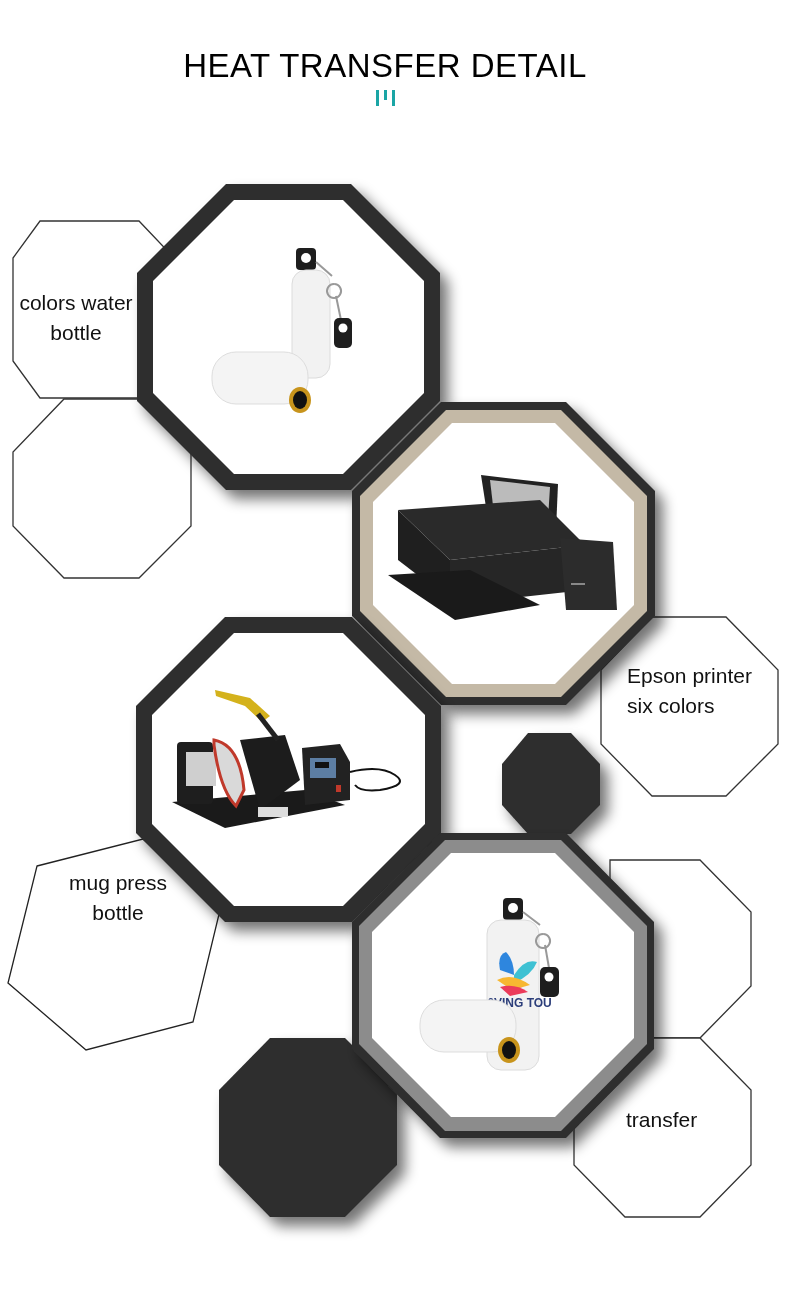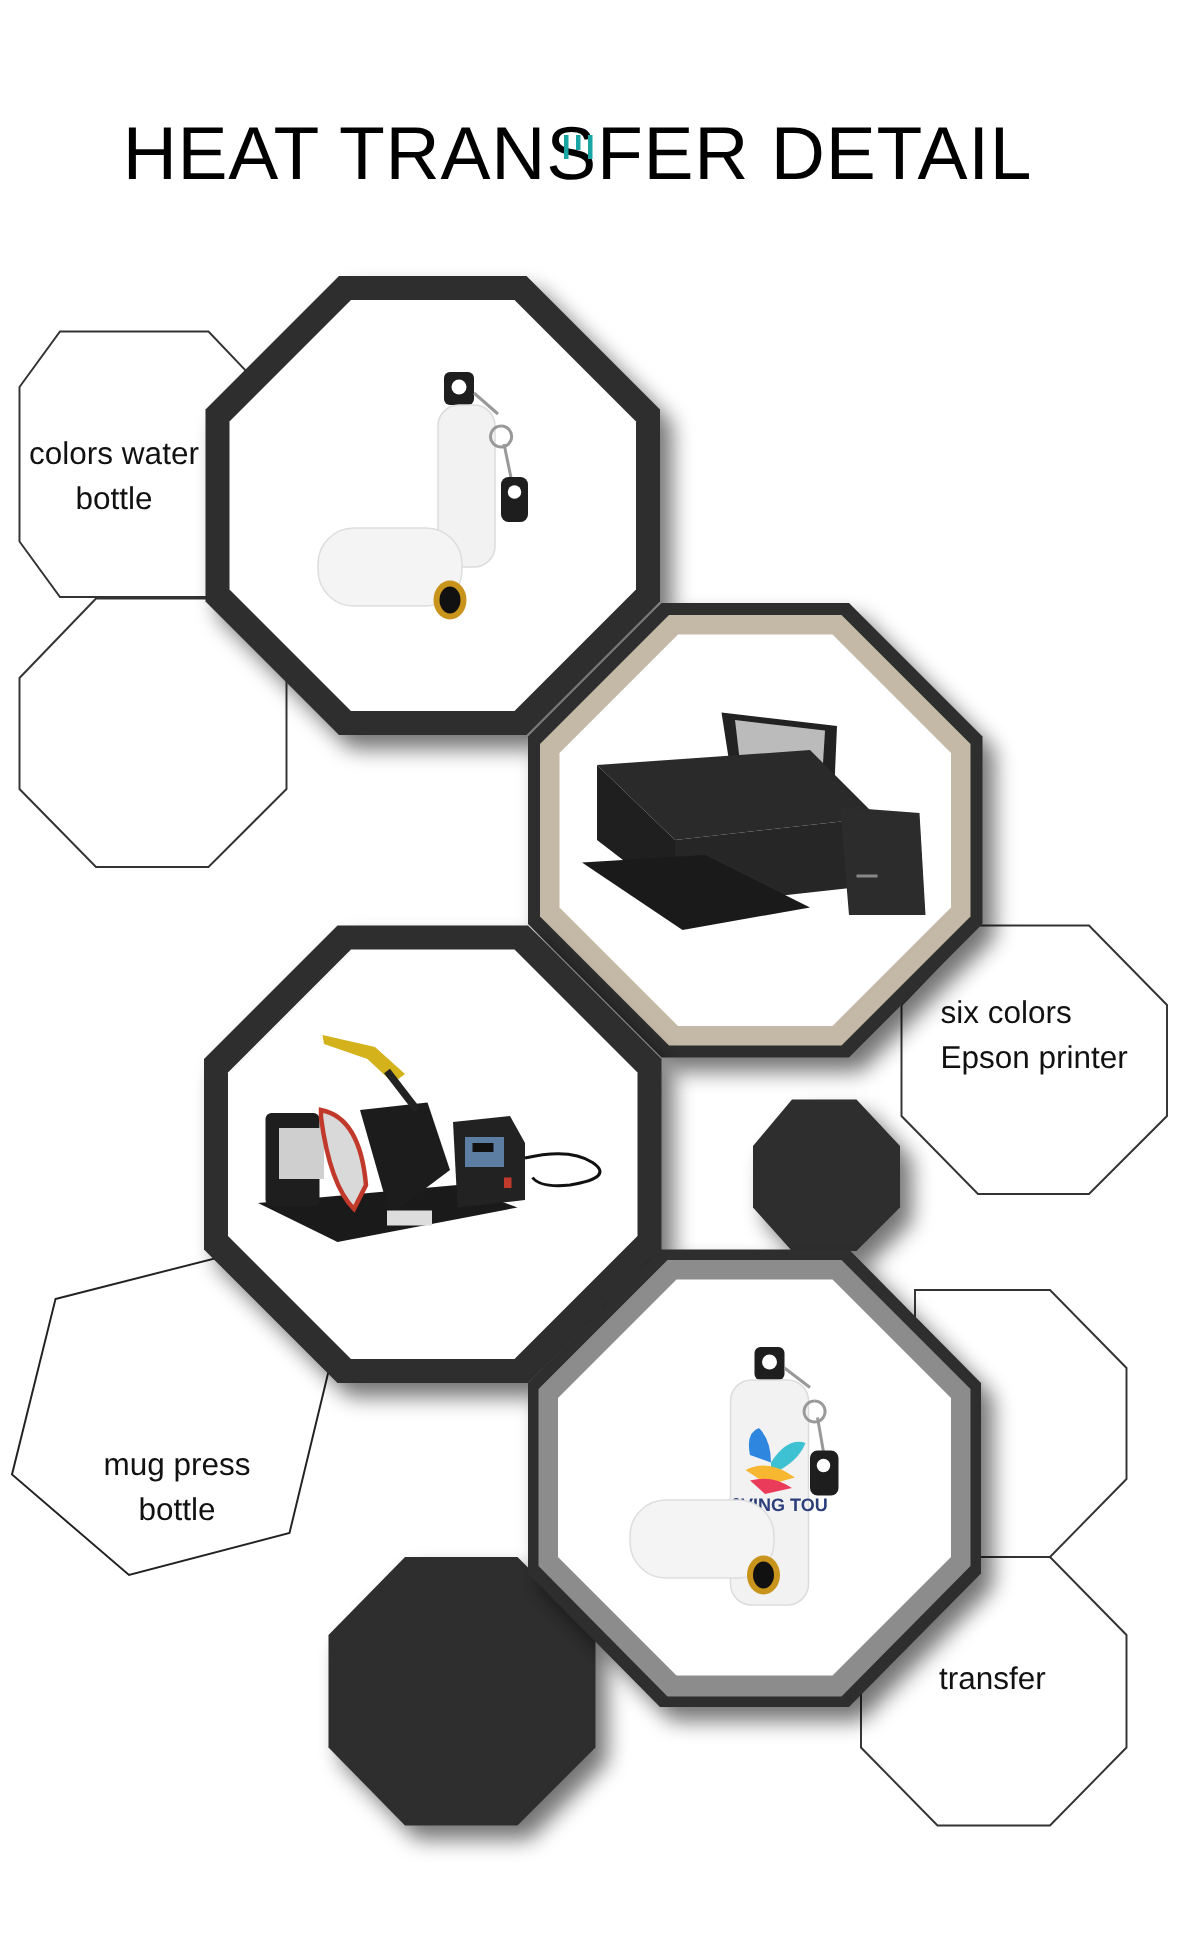--- a/index.html
+++ b/index.html
@@ -1,19 +1,19 @@
 <!DOCTYPE html>
 <html><head>
 <meta charset="utf-8">
 <style>
   html, body { margin: 0; padding: 0; background: #ffffff; }
   body { width: 790px; height: 1296px; position: relative; overflow: hidden;
          font-family: "Liberation Sans", sans-serif; }
-  .title { position: absolute; top: 40px; left: 0; width: 770px; text-align: center;
-           font-size: 50px; letter-spacing: 0.5px; color: #000; font-weight: normal; line-height: 56px; }
+  .title { position: absolute; top: 16px; left: 0; width: 770px; text-align: center;
+           font-size: 33px; letter-spacing: 0.5px; color: #000; font-weight: normal; line-height: 56px; }
   .bars { position: absolute; top: 90px; left: 376px; width: 22px; height: 16px; }
   .bars span { position: absolute; top: 0; width: 3px; background: #1aa5a5; }
   .stage { position: absolute; left: 0; top: 0; width: 790px; height: 1296px; }
   .label { position: absolute; font-size: 21px; line-height: 30px; color: #111; }
   .center { text-align: center; }
 </style>
 </head>
 <body>
 
 <div>
@@ -130,25 +130,25 @@
       <ellipse cx="509" cy="1050" rx="7" ry="9" fill="#111"></ellipse>
     </g>
   </svg>
 
   <div class="label center" style="left:18px; top:288px; width:116px;">
     <div>colors water</div>
     <div>bottle</div>
   </div>
 
   <div class="label" style="left:627px; top:661px; width:160px;">
+    <div>Epson printer</div>
     <div>six colors</div>
-    <div>Epson printer</div>
   </div>
 
-  <div class="label center" style="left:58px; top:962px; width:120px;">
+  <div class="label center" style="left:58px; top:868px; width:120px;">
     <div>mug press</div>
     <div>bottle</div>
   </div>
 
   <div class="label" style="left:626px; top:1105px; width:140px;">
     <div>transfer</div>
   </div>
 
 </div>
 

